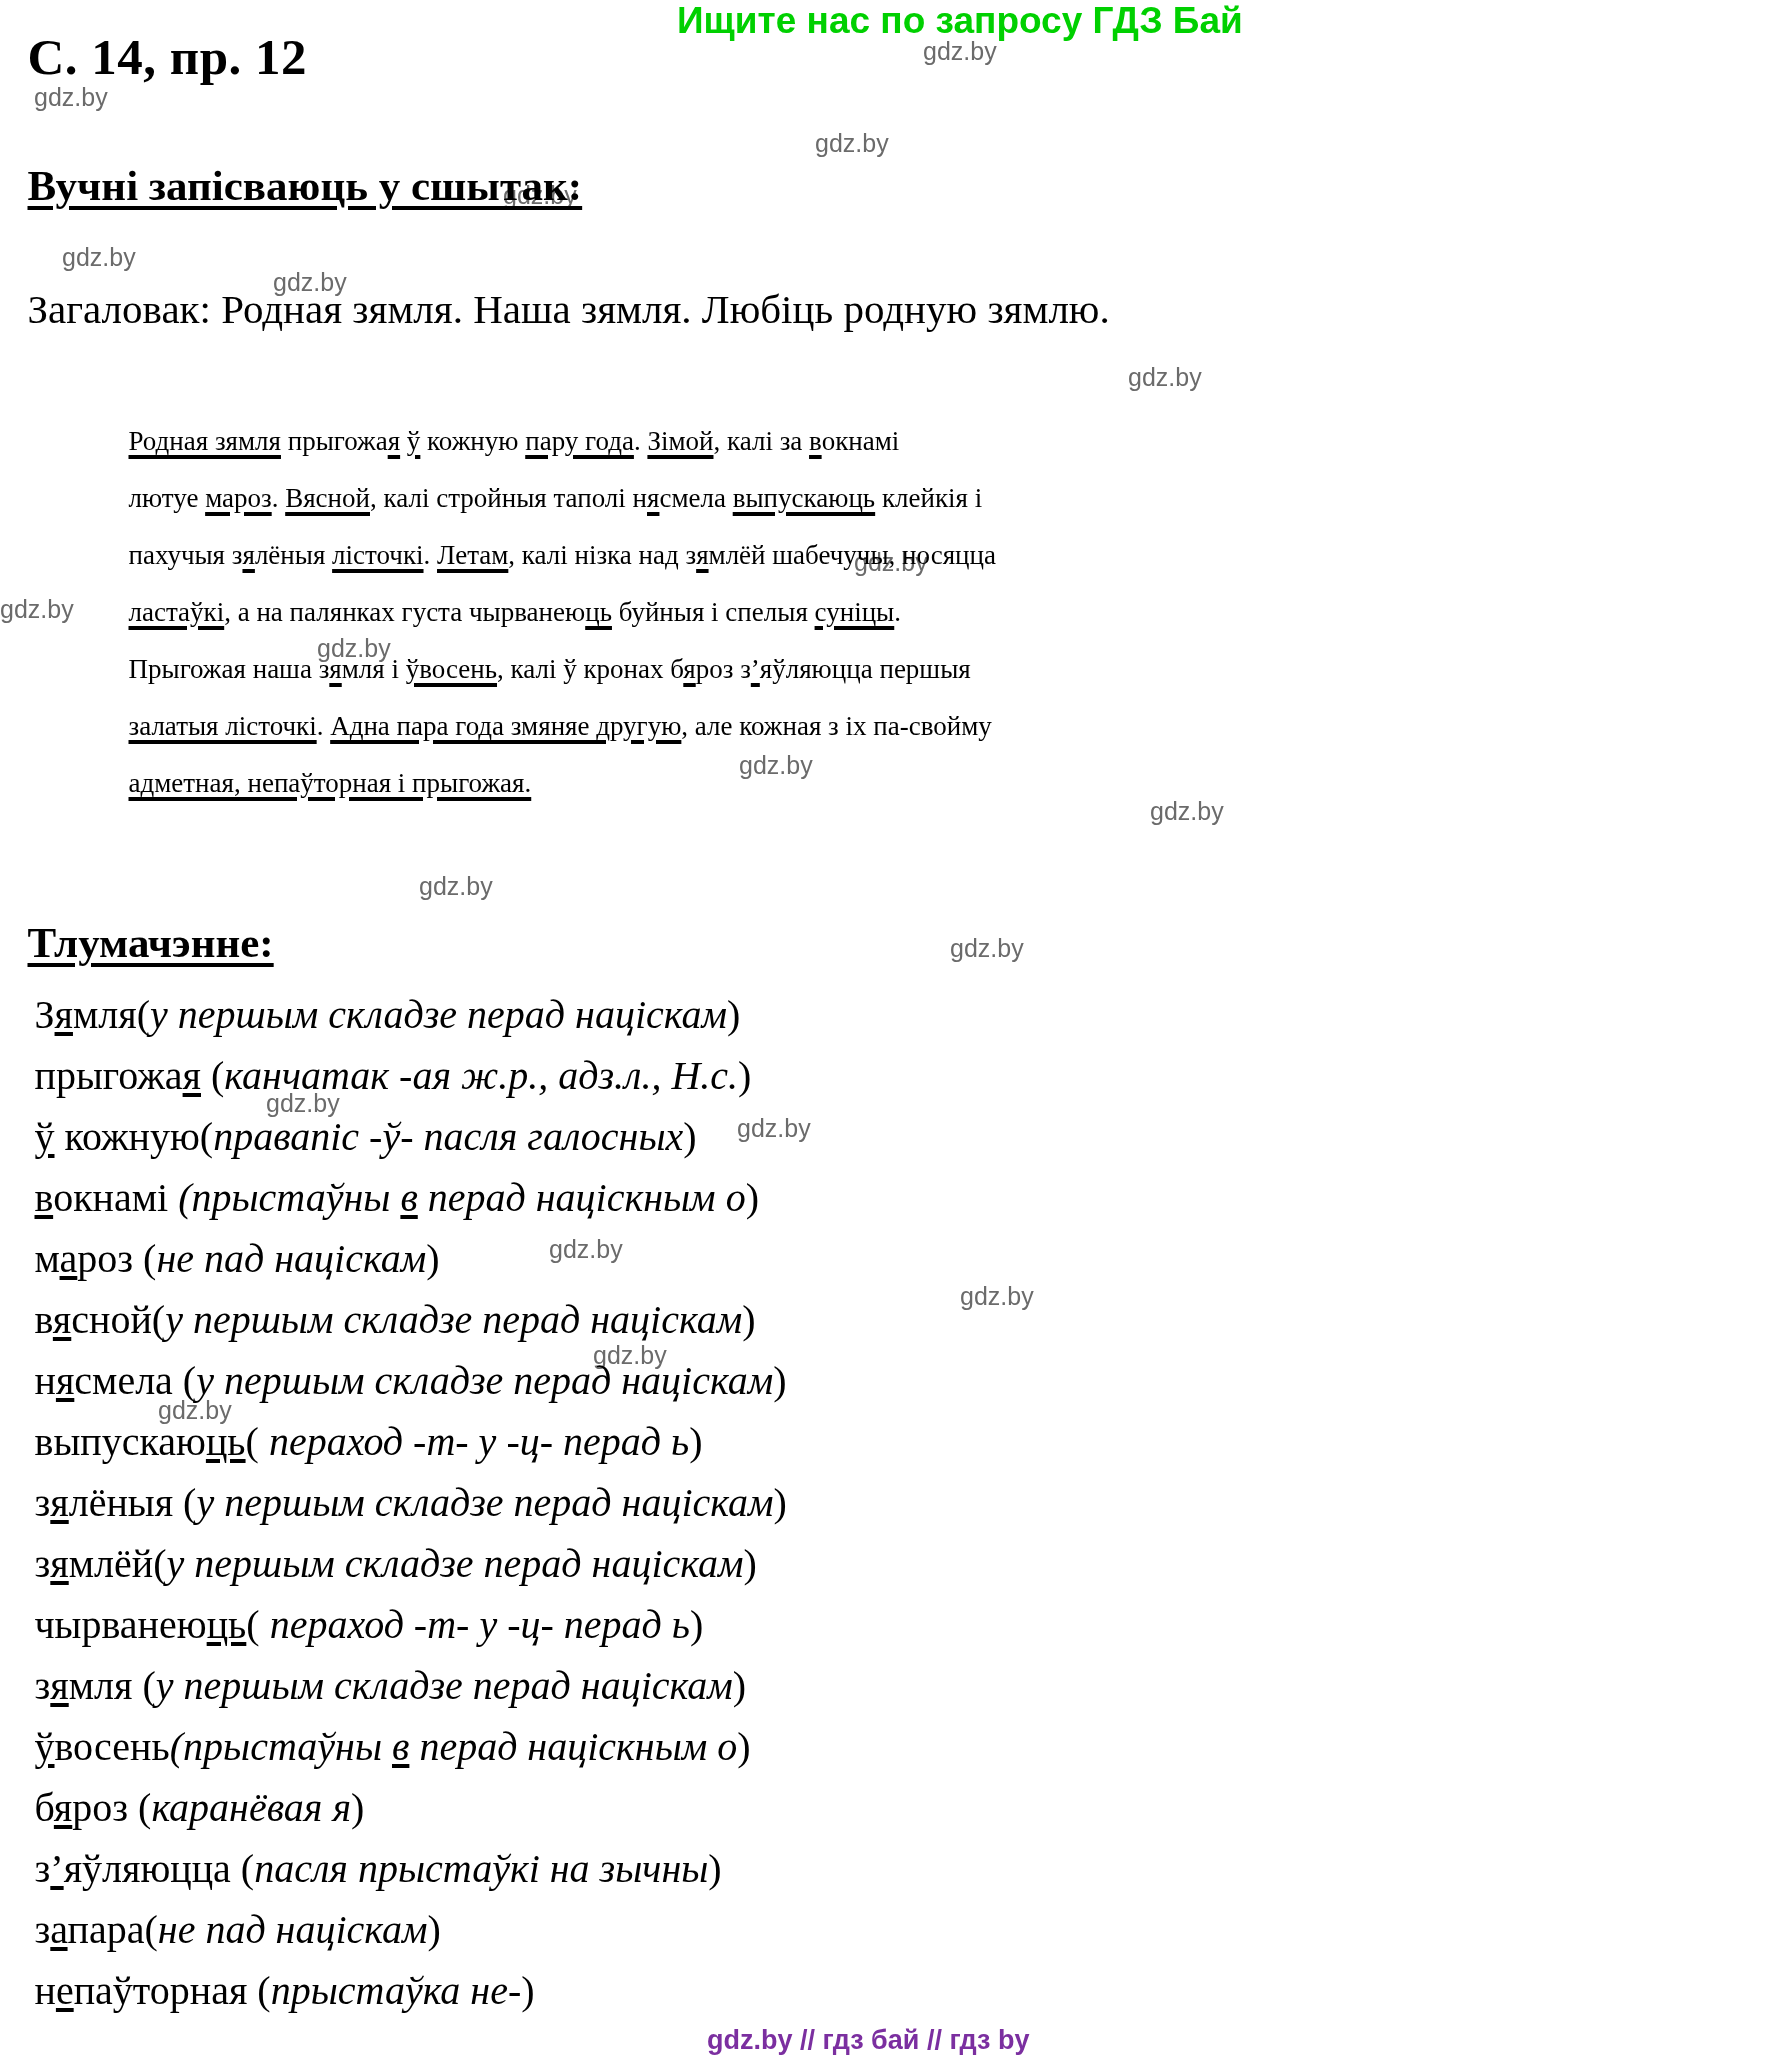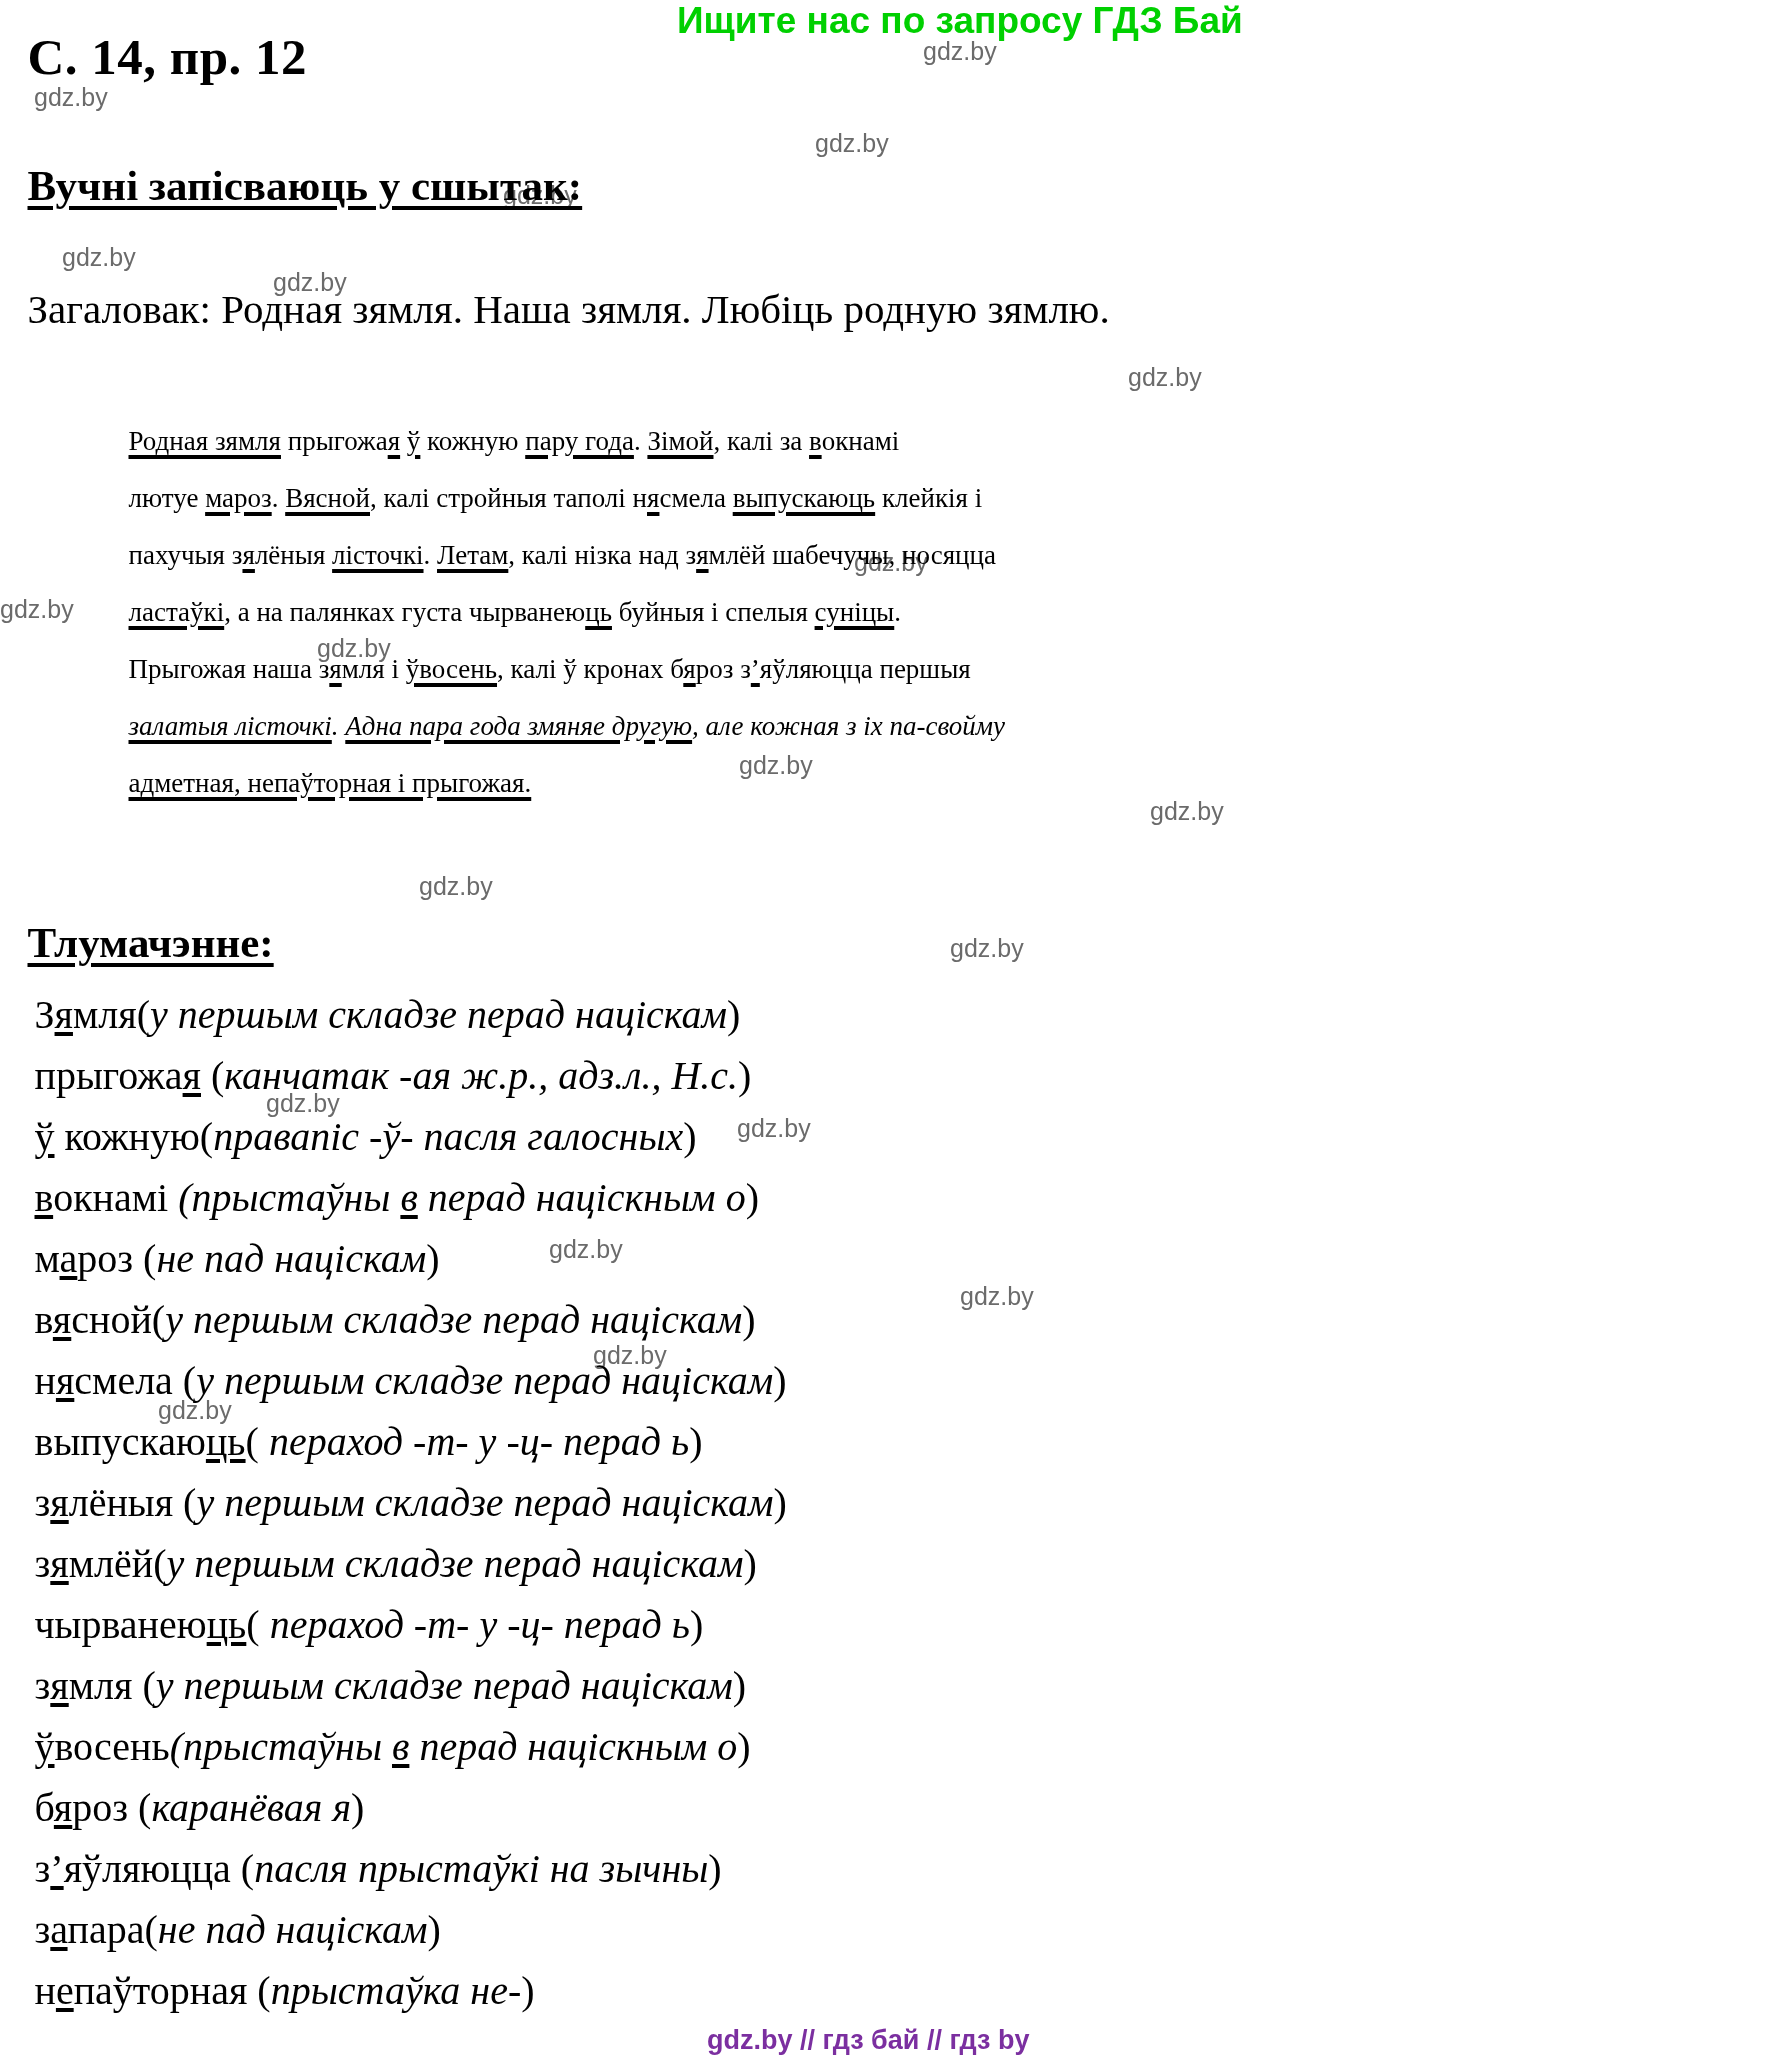--- a/index.html
+++ b/index.html
@@ -169,21 +169,21 @@
   <div class="heading-sub">Вучні запісваюць у сшытак:</div>
 
   <div class="zagalovak">Загаловак: Родная зямля. Наша зямля. Любіць родную зямлю.</div>
 
   <div class="body-para" id="body-para">
       <div style="white-space: nowrap; display: block; text-indent: 101px;"><span class="u">Родная зямля</span><span> прыгожа</span><span class="u">я</span><span> </span><span class="u">ў</span><span> кожную </span><span class="u">пару года</span><span>. </span><span class="u">Зімой</span><span>, калі за </span><span class="u">в</span><span>окнамі</span></div>
       <div style="white-space: nowrap; display: block;"><span>лютуе </span><span class="u">мароз</span><span>. </span><span class="u">Вясной</span><span>, калі стройныя таполі н</span><span class="u">я</span><span>смела </span><span class="u">выпускаюць</span><span> клейкія і</span></div>
       <div style="white-space: nowrap; display: block;"><span>пахучыя з</span><span class="u">я</span><span>лёныя </span><span class="u">лісточкі</span><span>. </span><span class="u">Летам</span><span>, калі нізка над з</span><span class="u">я</span><span>млёй шабечучы, носяцца</span></div>
       <div style="white-space: nowrap; display: block;"><span class="u">ластаўкі</span><span>, а на палянках густа чырванею</span><span class="u">ць</span><span> буйныя і спелыя </span><span class="u">суніцы</span><span>.</span></div>
       <div style="white-space: nowrap; display: block;"><span>Прыгожая наша з</span><span class="u">я</span><span>мля і </span><span class="u">ўвосень</span><span>, калі ў кронах б</span><span class="u">я</span><span>роз з</span><span class="u">’</span><span>яўляюцца першыя</span></div>
-      <div style="white-space: nowrap; display: block; font-style: italic;"><span class="u">залатыя лісточкі</span><span>. </span><span class="u">Адна пара года змяняе другую</span><span>, але кожная з іх па-свойму</span></div>
+      <div style="white-space: nowrap; display: block;"><span class="u">залатыя лісточкі</span><span>. </span><span class="u">Адна пара года змяняе другую</span><span>, але кожная з іх па-свойму</span></div>
       <div style="white-space: nowrap; display: block;"><span class="u">адметная, непаўторная і прыгожая.</span></div>
     </div>
 
   <div class="tlum-title">Тлумачэнне:</div>
 
   <div class="tlum-list" id="tlum-list">
       <div class="tlum-item"><span>З</span><span class="u">я</span><span>мля(</span><i>у першым складзе перад націскам</i><span>)</span></div>
       <div class="tlum-item"><span>прыгожа</span><span class="u">я</span><span> (</span><i>канчатак -ая ж.р., адз.л., Н.с.</i><span>)</span></div>
       <div class="tlum-item"><span class="u">ў</span><span> кожную(</span><i>правапіс -ў- пасля галосных</i><span>)</span></div>
       <div class="tlum-item"><span class="u">в</span><span>окнамі </span><i>(прыстаўны </i><i class="u">в</i><i> перад націскным о</i><span>)</span></div>

